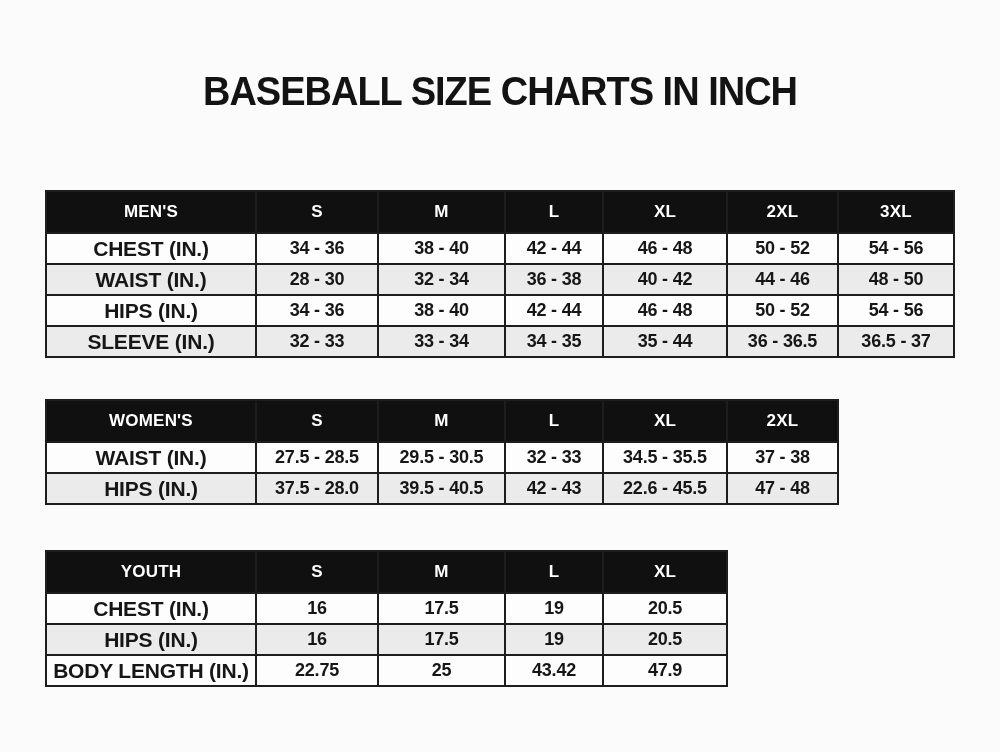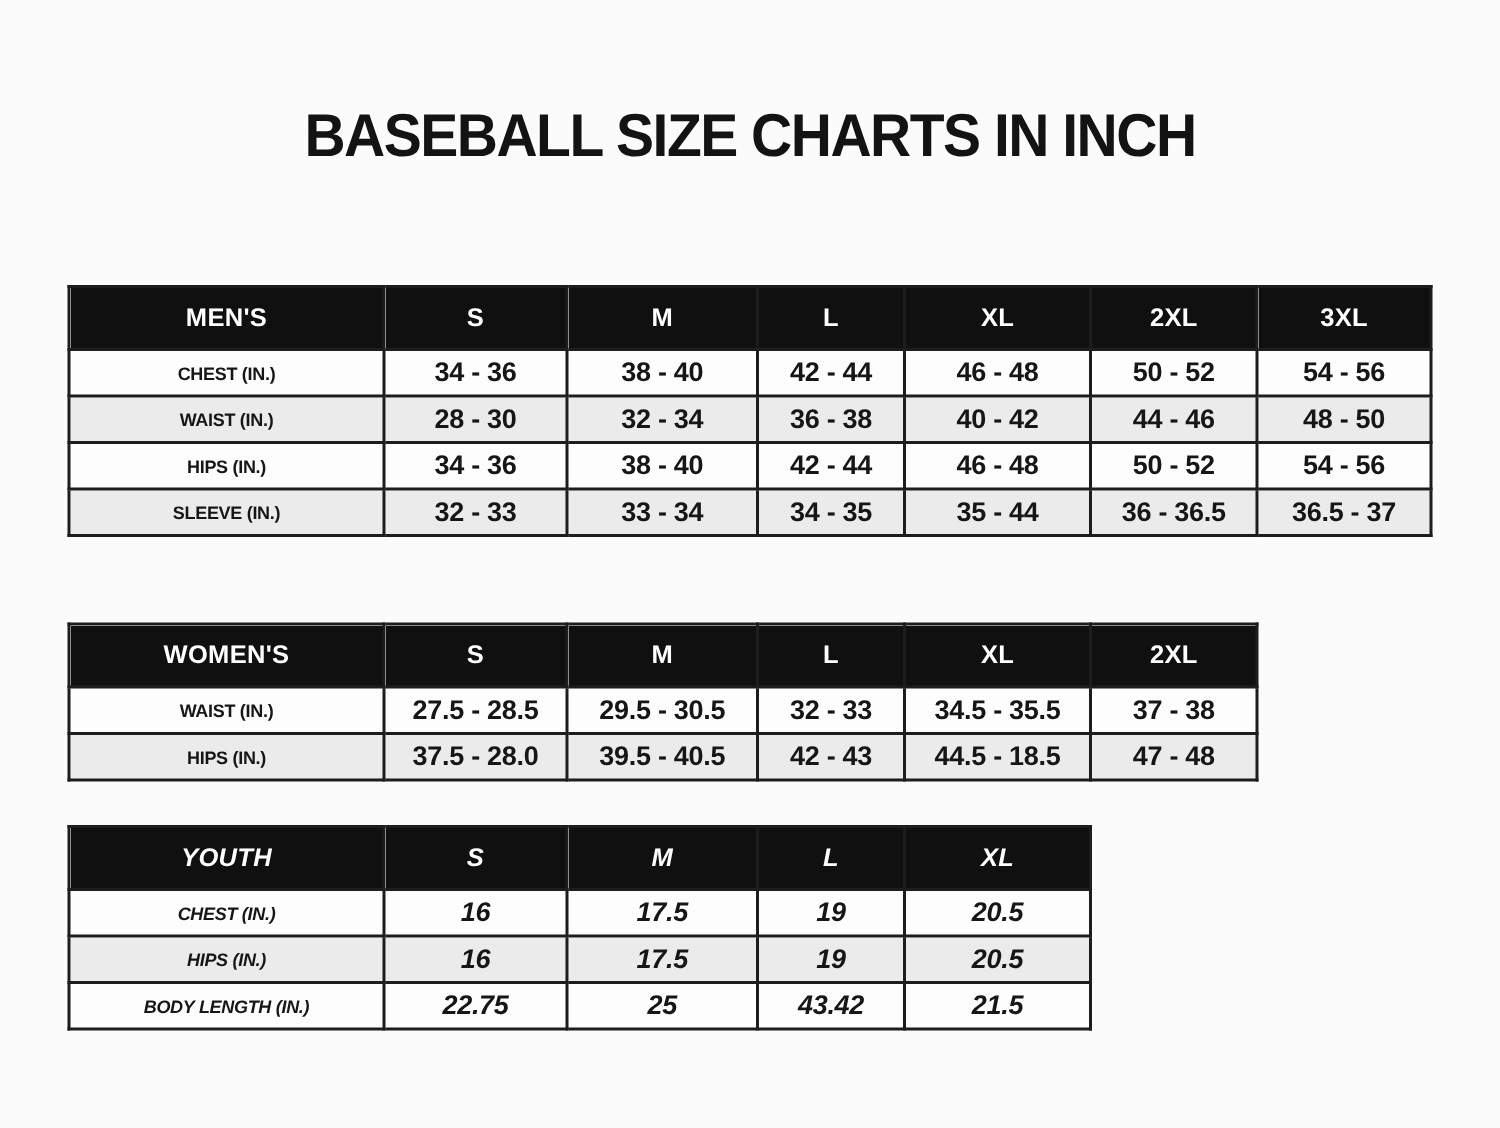--- a/index.html
+++ b/index.html
@@ -21,22 +21,22 @@
     color:#131313;
     transform:scaleY(1.06);
   }
   table.size-table {
     position:absolute;
     border-collapse:collapse;
     table-layout:fixed;
     background:#fdfdfd;
   }
   #mens-table   { top:190px; left:45px; width:908px; }
-  #womens-table { top:399px; left:45px; width:792px;margin-top:16px; }
-  #youth-table  { top:550px; left:45px; width:682px;font-style:italic; }
+  #womens-table { top:399px; left:45px; width:792px; }
+  #youth-table  { top:550px; left:45px; width:682px; }
   .size-table th, .size-table td {
     border:2px solid #1d1d1d;
     text-align:center;
     vertical-align:middle;
     font-weight:bold;
     padding:0;
     overflow:hidden;
     white-space:nowrap;
   }
   .size-table thead th {
@@ -44,21 +44,21 @@
     color:#ffffff;
     font-size:17px;
     height:42px;
     letter-spacing:0.2px;
   }
   .size-table tbody td {
     height:31px;
     font-size:18px;
     letter-spacing:-0.2px;
   }
-  .size-table tbody td.row-label { font-size:12px; }
+  .size-table tbody td.row-label { font-size:21px; }
   .size-table tbody tr:nth-child(odd)  td { background:#fdfdfd; }
   .size-table tbody tr:nth-child(even) td { background:#ebebeb; }
 </style>
 </head>
 <body>
 
 <h1 class="page-title">BASEBALL SIZE CHARTS IN INCH</h1>
 
 <table id="mens-table" class="size-table">
   <colgroup>
@@ -147,21 +147,21 @@
       <td>29.5 - 30.5</td>
       <td>32 - 33</td>
       <td>34.5 - 35.5</td>
       <td>37 - 38</td>
     </tr>
     <tr>
       <td class="row-label">HIPS (IN.)</td>
       <td>37.5 - 28.0</td>
       <td>39.5 - 40.5</td>
       <td>42 - 43</td>
-      <td>44.5 - 18.5</td>
+      <td>22.6 - 45.5</td>
       <td>47 - 48</td>
     </tr>
   </tbody>
 </table>
 
 <table id="youth-table" class="size-table">
   <colgroup>
     <col style="width:210px">
       <col style="width:122px">
       <col style="width:127px">
@@ -190,16 +190,16 @@
       <td>16</td>
       <td>17.5</td>
       <td>19</td>
       <td>20.5</td>
     </tr>
     <tr>
       <td class="row-label">BODY LENGTH (IN.)</td>
       <td>22.75</td>
       <td>25</td>
       <td>43.42</td>
-      <td>21.5</td>
+      <td>47.9</td>
     </tr>
   </tbody>
 </table>
 
 </body></html>

